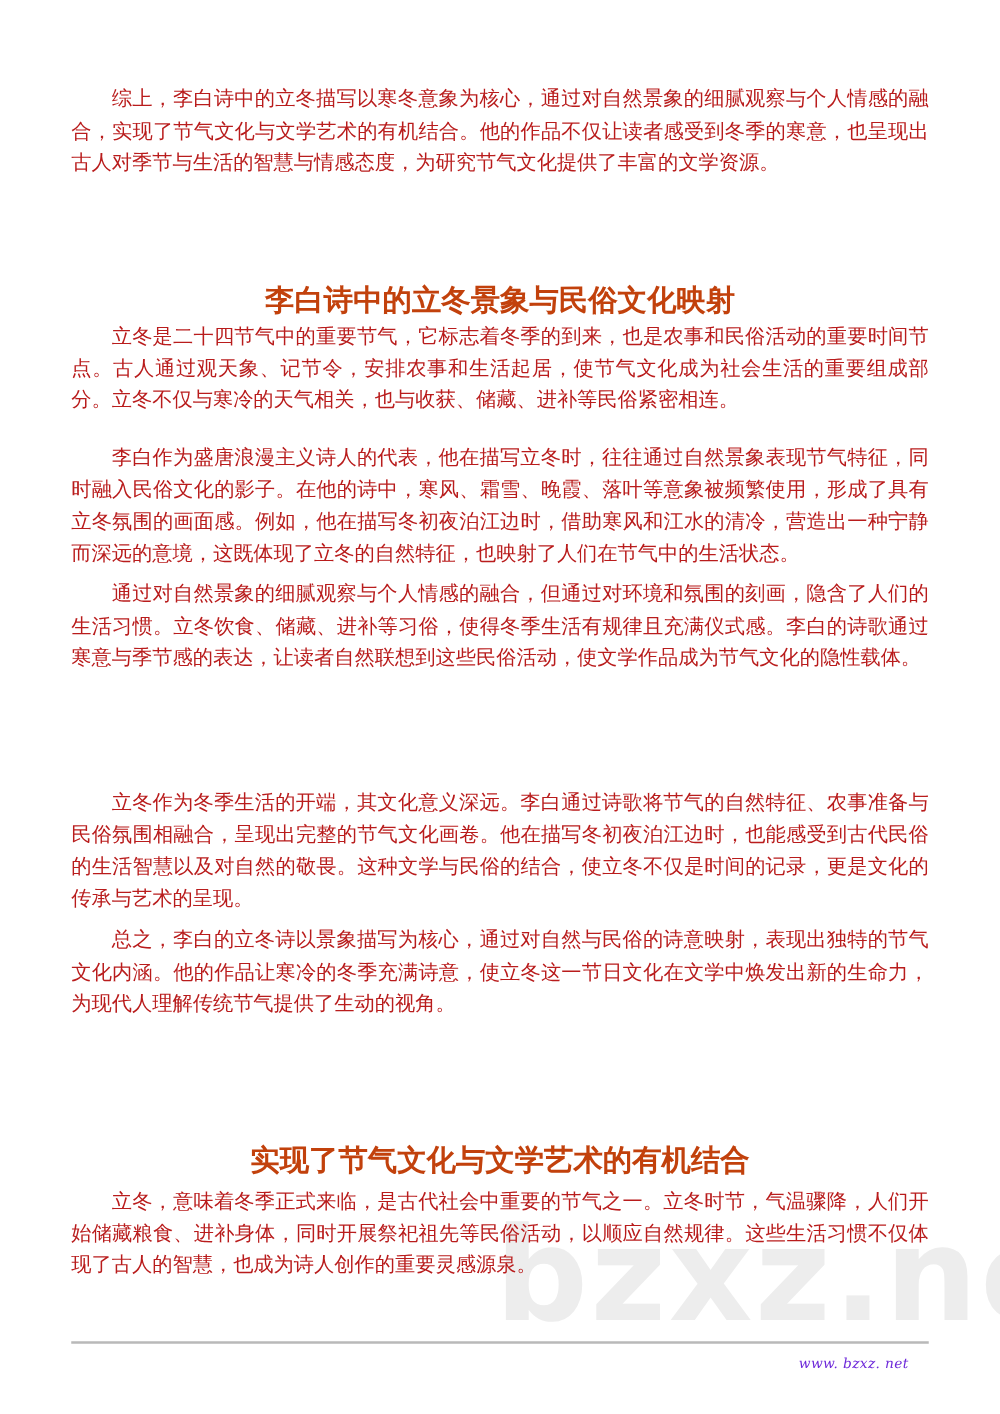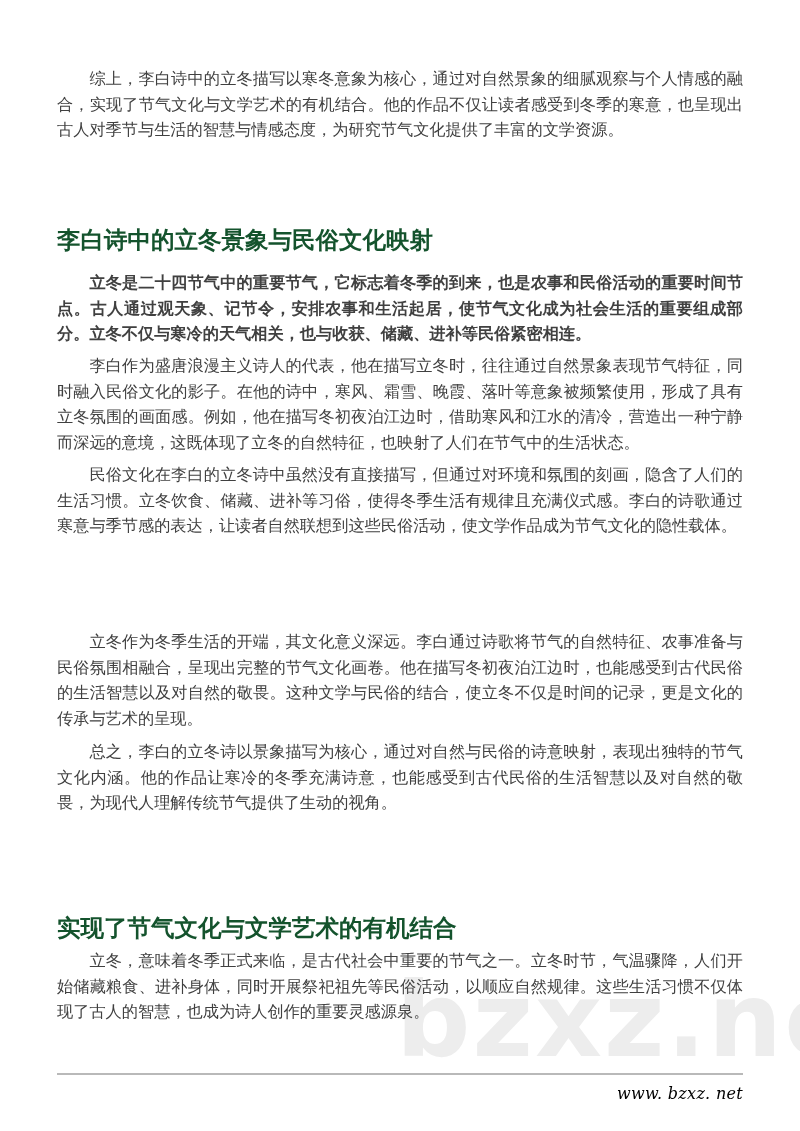--- a/index.html
+++ b/index.html
@@ -34,73 +34,73 @@
       white-space: nowrap;
     }
     .para {
       position: absolute;
       left: 0;
       width: 686px;
       margin: 0;
       font-family: "DejaVu Serif", "Liberation Serif", serif;
       font-size: 16.2px;
       line-height: 25.6px;
-      color: #404040;
+      color: #b91c1c;
       text-align: justify;
       text-indent: 2em;
       z-index: 1;
     }
     .heading {
       position: absolute;
       left: 0;
       width: 686px;
       margin: 0;
-      text-align: left;
+      text-align: center;
       font-family: "DejaVu Sans", "Liberation Sans", sans-serif;
       font-weight: bold;
       font-size: 23.5px;
       line-height: 30px;
-      color: #14532d;
+      color: #c2410c;
       z-index: 1;
     }
     .footer-rule {
       position: absolute;
       left: 0;
       top: 1073px;
       width: 686px;
       height: 2px;
       background: #b9b9b9;
     }
     .footer-url {
       position: absolute;
-      right: 0;
+      right: 16px;
       top: 1084px;
       font-family: "DejaVu Serif", "Liberation Serif", serif;
       font-style: italic;
-      font-size: 16px;
-      color: #000000;
+      font-size: 11px;
+      color: #6d28d9;
       letter-spacing: 0.3px;
     }
   </style>
 </head>
 <body>
 
 <div class="watermark">bzxz.net</div>
 
 <div class="page">
 
   <p class="para" style="top:66px;">综上，李白诗中的立冬描写以寒冬意象为核心，通过对自然景象的细腻观察与个人情感的融合，实现了节气文化与文学艺术的有机结合。他的作品不仅让读者感受到冬季的寒意，也呈现出古人对季节与生活的智慧与情感态度，为研究节气文化提供了丰富的文学资源。</p>
 
   <h2 class="heading" style="top:225px;">李白诗中的立冬景象与民俗文化映射</h2>
 
-  <p class="para" style="top:270px;font-weight:bold;">立冬是二十四节气中的重要节气，它标志着冬季的到来，也是农事和民俗活动的重要时间节点。古人通过观天象、记节令，安排农事和生活起居，使节气文化成为社会生活的重要组成部分。立冬不仅与寒冷的天气相关，也与收获、储藏、进补等民俗紧密相连。</p>
+  <p class="para" style="top:256px;">立冬是二十四节气中的重要节气，它标志着冬季的到来，也是农事和民俗活动的重要时间节点。古人通过观天象、记节令，安排农事和生活起居，使节气文化成为社会生活的重要组成部分。立冬不仅与寒冷的天气相关，也与收获、储藏、进补等民俗紧密相连。</p>
   <p class="para" style="top:353px;">李白作为盛唐浪漫主义诗人的代表，他在描写立冬时，往往通过自然景象表现节气特征，同时融入民俗文化的影子。在他的诗中，寒风、霜雪、晚霞、落叶等意象被频繁使用，形成了具有立冬氛围的画面感。例如，他在描写冬初夜泊江边时，借助寒风和江水的清冷，营造出一种宁静而深远的意境，这既体现了立冬的自然特征，也映射了人们在节气中的生活状态。</p>
-  <p class="para" style="top:462px;">民俗文化在李白的立冬诗中虽然没有直接描写，但通过对环境和氛围的刻画，隐含了人们的生活习惯。立冬饮食、储藏、进补等习俗，使得冬季生活有规律且充满仪式感。李白的诗歌通过寒意与季节感的表达，让读者自然联想到这些民俗活动，使文学作品成为节气文化的隐性载体。</p>
+  <p class="para" style="top:462px;">通过对自然景象的细腻观察与个人情感的融合，但通过对环境和氛围的刻画，隐含了人们的生活习惯。立冬饮食、储藏、进补等习俗，使得冬季生活有规律且充满仪式感。李白的诗歌通过寒意与季节感的表达，让读者自然联想到这些民俗活动，使文学作品成为节气文化的隐性载体。</p>
   <p class="para" style="top:629px;">立冬作为冬季生活的开端，其文化意义深远。李白通过诗歌将节气的自然特征、农事准备与民俗氛围相融合，呈现出完整的节气文化画卷。他在描写冬初夜泊江边时，也能感受到古代民俗的生活智慧以及对自然的敬畏。这种文学与民俗的结合，使立冬不仅是时间的记录，更是文化的传承与艺术的呈现。</p>
-  <p class="para" style="top:739px;">总之，李白的立冬诗以景象描写为核心，通过对自然与民俗的诗意映射，表现出独特的节气文化内涵。他的作品让寒冷的冬季充满诗意，也能感受到古代民俗的生活智慧以及对自然的敬畏，为现代人理解传统节气提供了生动的视角。</p>
+  <p class="para" style="top:739px;">总之，李白的立冬诗以景象描写为核心，通过对自然与民俗的诗意映射，表现出独特的节气文化内涵。他的作品让寒冷的冬季充满诗意，使立冬这一节日文化在文学中焕发出新的生命力，为现代人理解传统节气提供了生动的视角。</p>
 
   <h2 class="heading" style="top:913px;">实现了节气文化与文学艺术的有机结合</h2>
 
   <p class="para" style="top:948px;">立冬，意味着冬季正式来临，是古代社会中重要的节气之一。立冬时节，气温骤降，人们开始储藏粮食、进补身体，同时开展祭祀祖先等民俗活动，以顺应自然规律。这些生活习惯不仅体现了古人的智慧，也成为诗人创作的重要灵感源泉。</p>
 
   <div class="footer-rule"></div>
   <div class="footer-url">www. bzxz. net</div>
 </div>
 
 </body></html>

